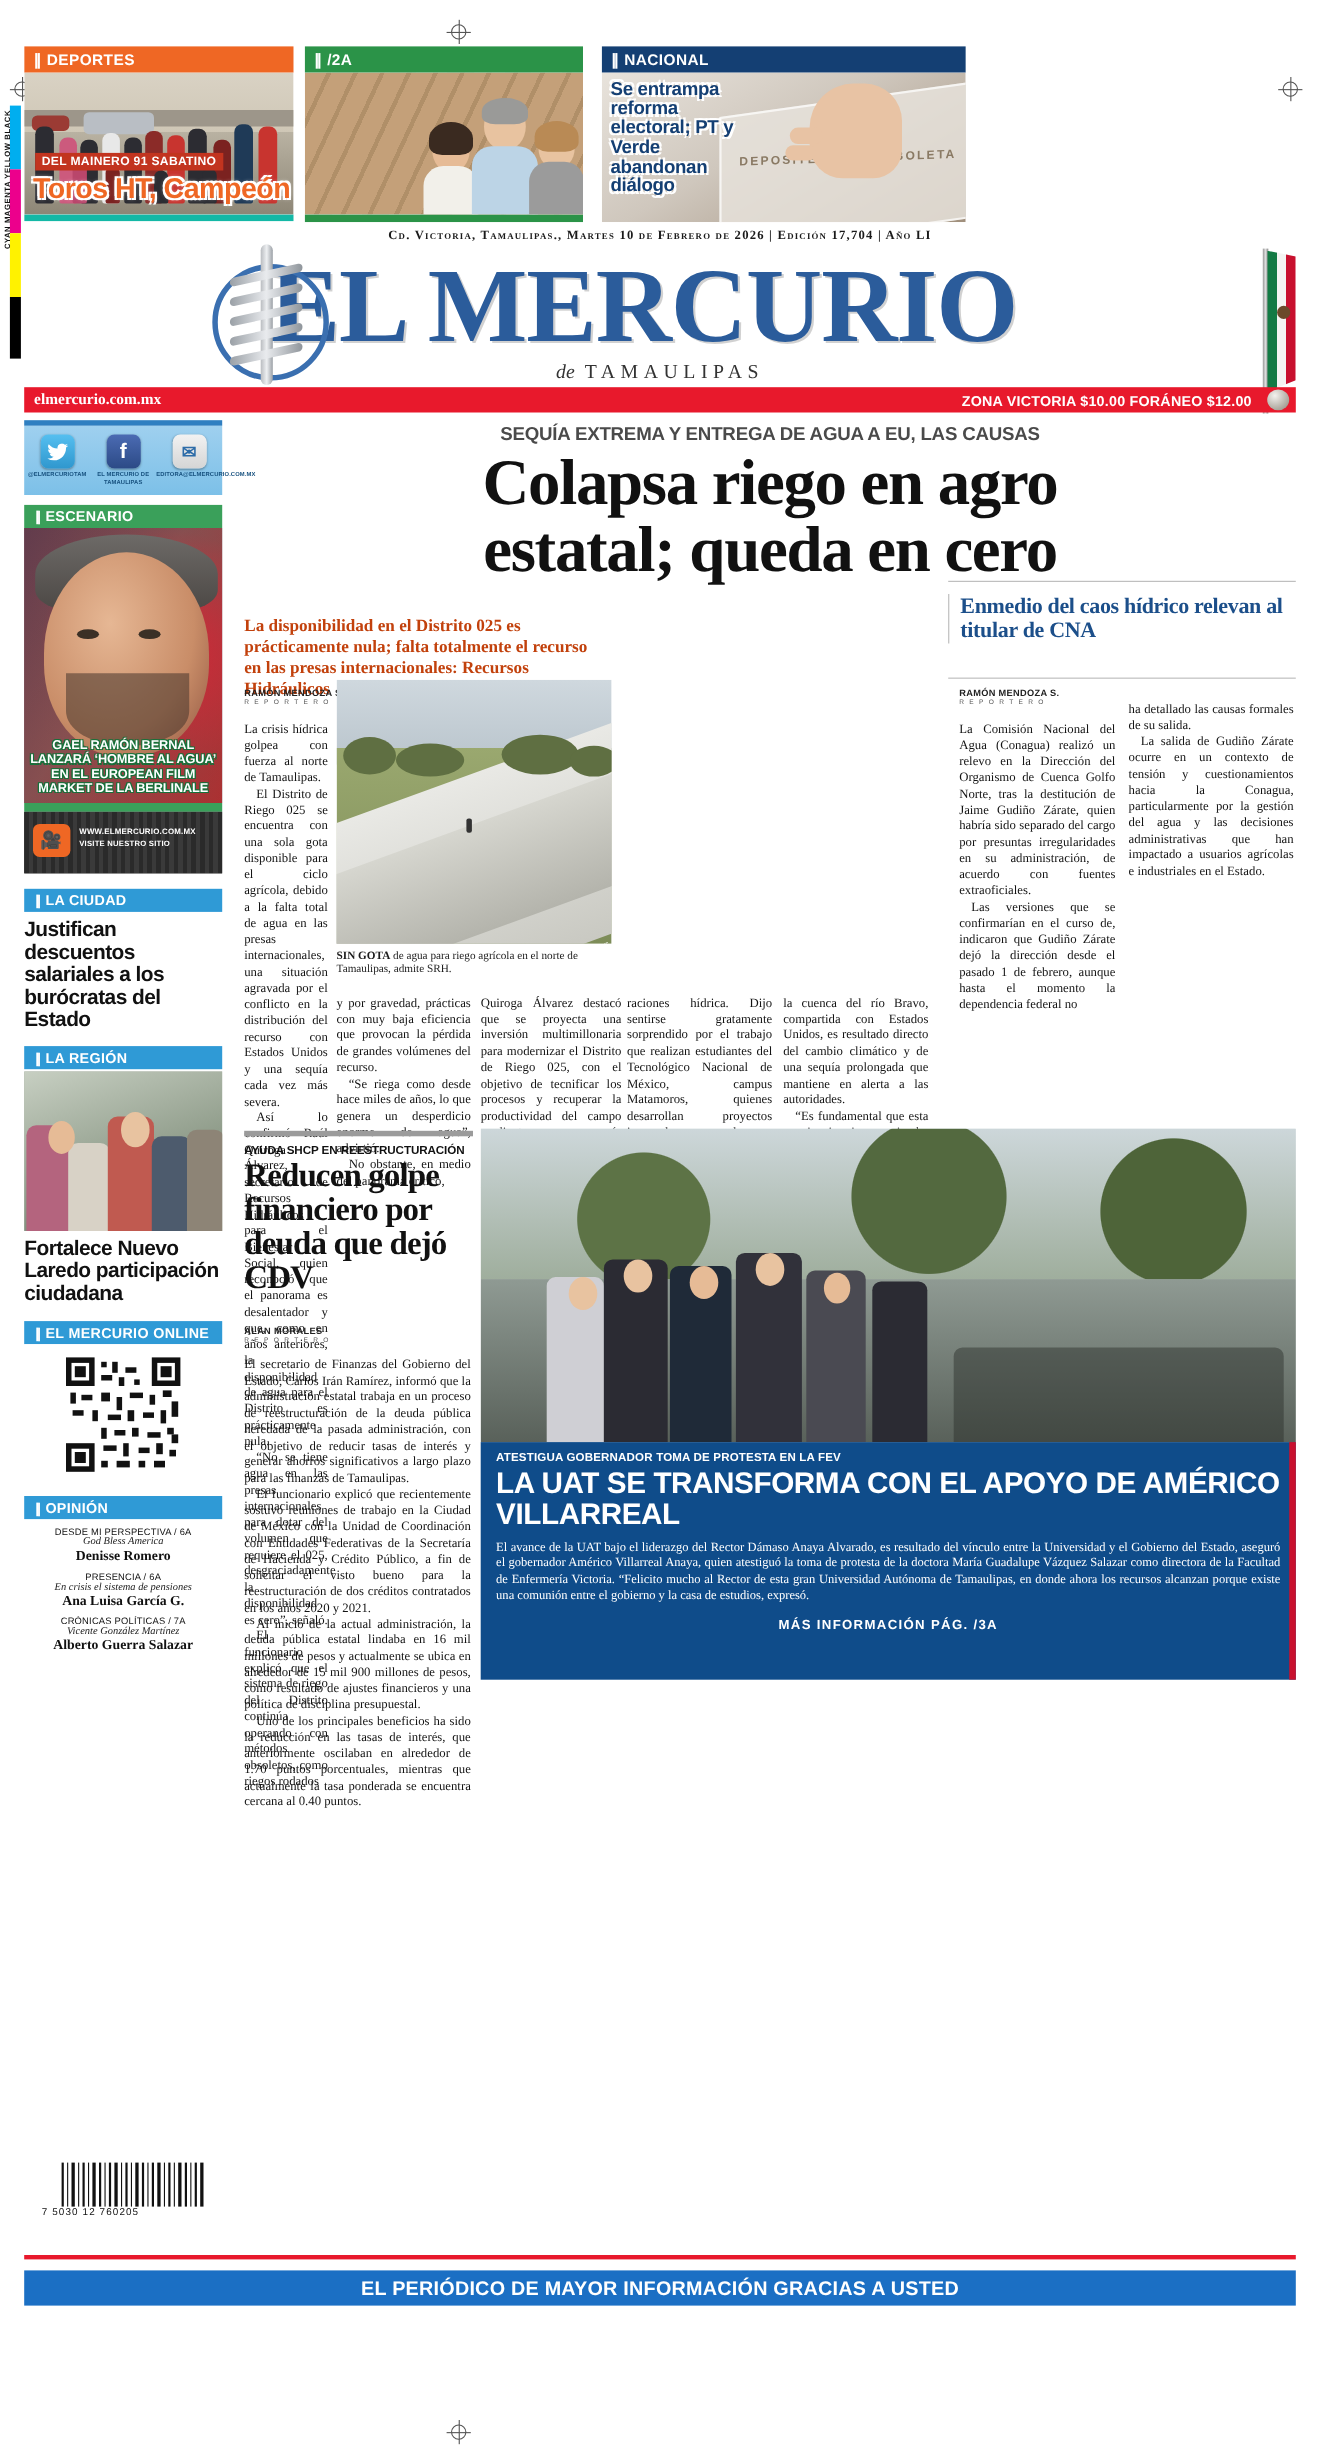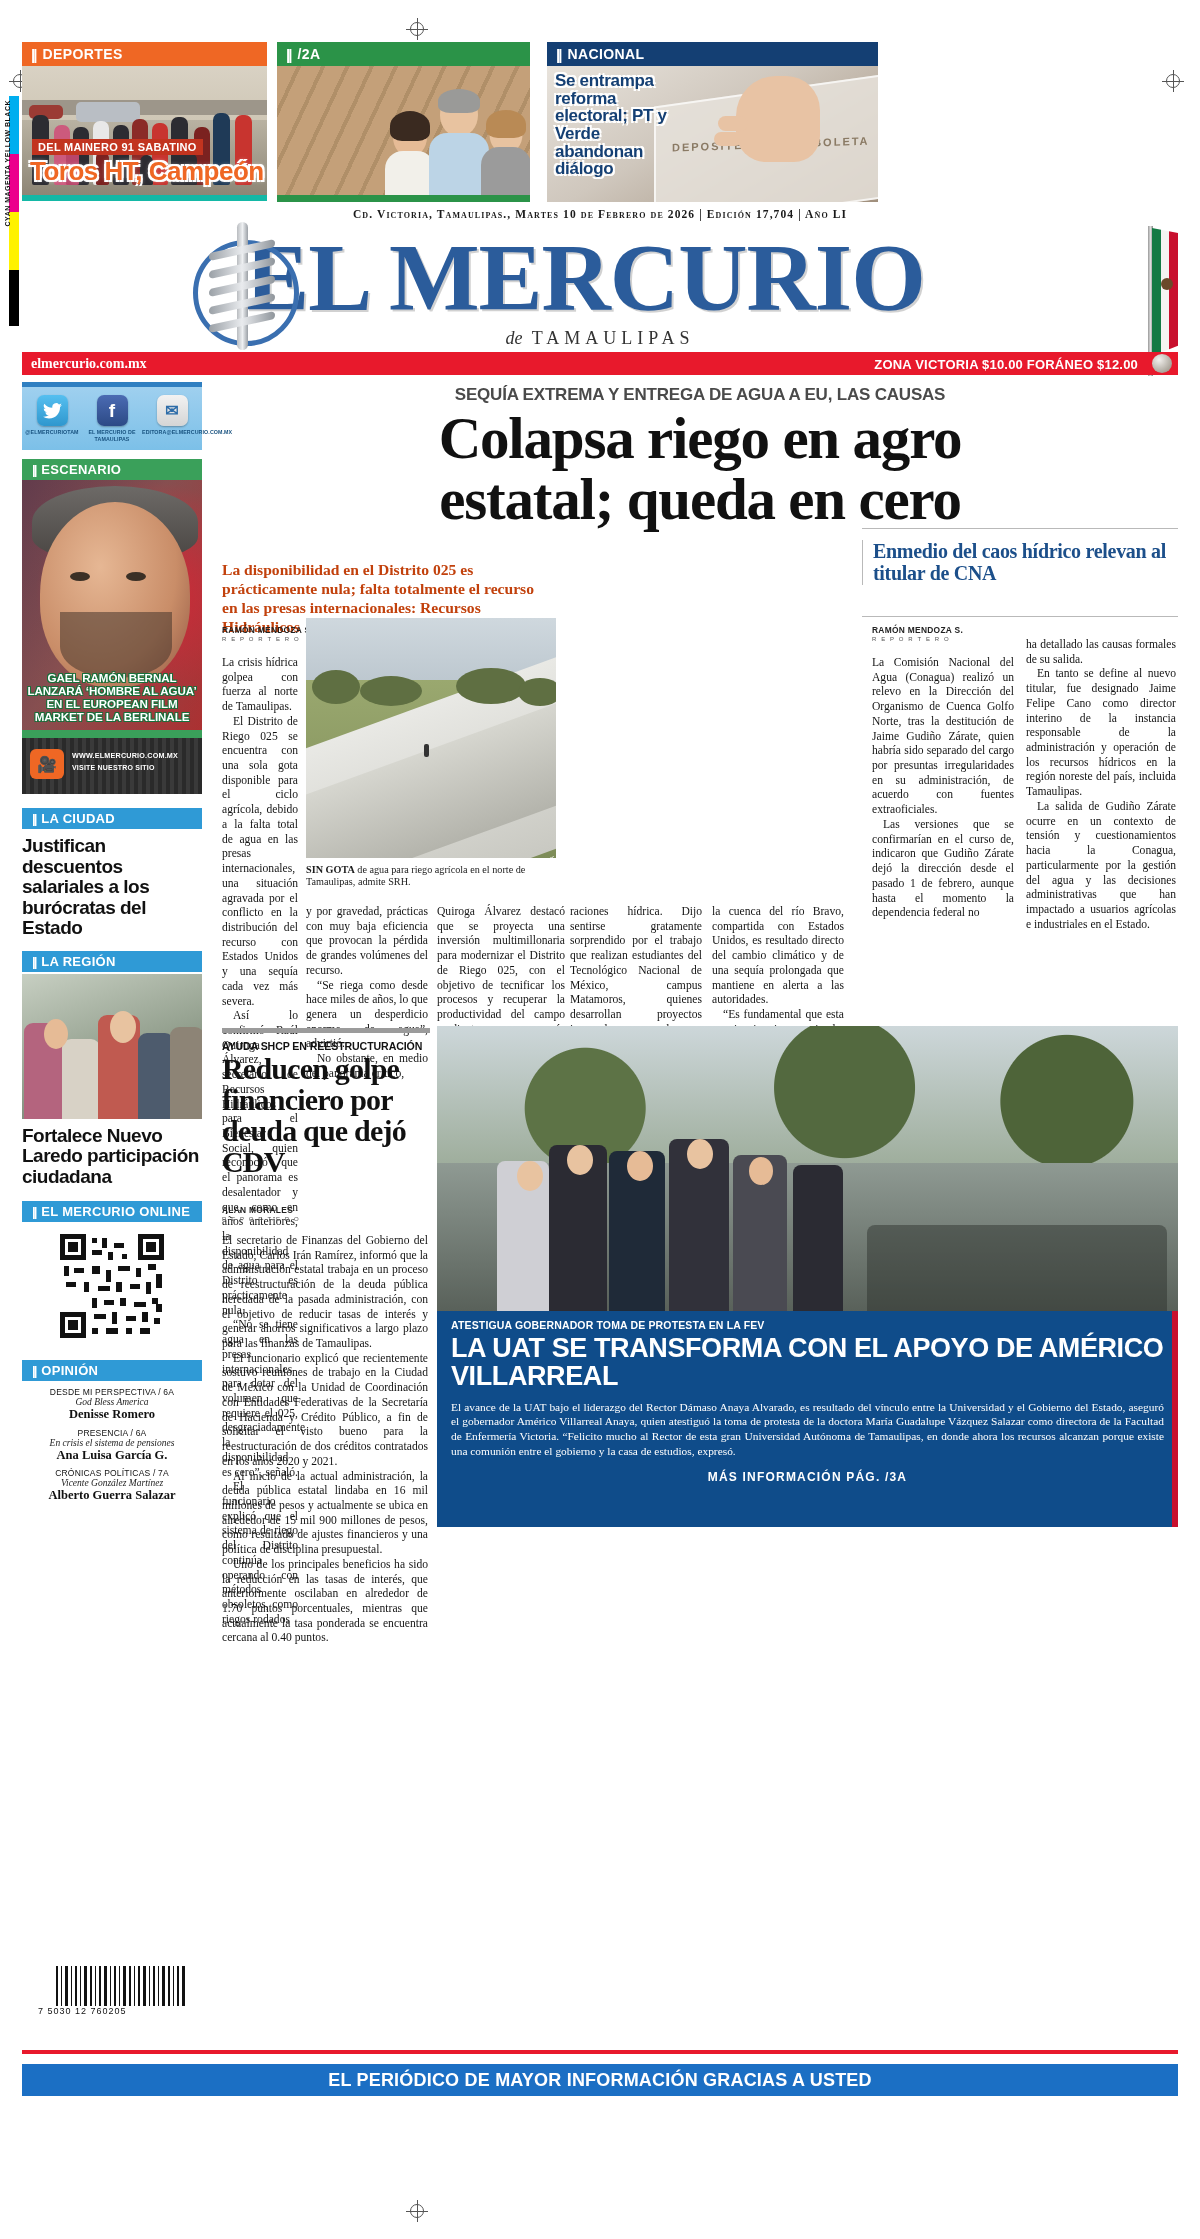--- a/index.html
+++ b/index.html
@@ -595,21 +595,20 @@
   <div class="byline" style="left:872px;top:625px;">
     <div class="nm">RAMÓN MENDOZA S.</div>
     <div class="rl">R E P O R T E R O</div>
   </div>
   <div class="col" style="left:872px;top:656px;width:142px;">
     <p class="first">La Comisión Nacional del Agua (Conagua) realizó un relevo en la Dirección del Organismo de Cuenca Golfo Norte, tras la destitución de Jaime Gudiño Zárate, quien habría sido separado del cargo por presuntas irregularidades en su administración, de acuerdo con fuentes extraoficiales.</p>
     <p>Las versiones que se confirmarían en el curso de, indicaron que Gudiño Zárate dejó la dirección desde el pasado 1 de febrero, aunque hasta el momento la dependencia federal no</p>
   </div>
   <div class="col" style="left:1026px;top:638px;width:150px;">
     <p class="first">ha detallado las causas formales de su salida.</p>
-    <p>En tanto se define al nuevo titular, fue designado Jaime Felipe Cano como director interino de la instancia responsable de la administración y operación de los recursos hídricos en la región noreste del país, incluida Tamaulipas.</p>
     <p>La salida de Gudiño Zárate ocurre en un contexto de tensión y cuestionamientos hacia la Conagua, particularmente por la gestión del agua y las decisiones administrativas que han impactado a usuarios agrícolas e industriales en el Estado.</p>
   </div>
   <div class="col" style="left:570px;top:905px;width:132px;">
     <p class="first">raciones hídrica. Dijo sentirse gratamente sorprendido por el trabajo que realizan estudiantes del Tecnológico Nacional de México, campus Matamoros, quienes desarrollan proyectos innovadores para el reuso del agua, como la reutilización del líquido generado por sistemas de aire acondicionado.</p>
     <p>La escasez de agua en</p>
   </div>
   <div class="col" style="left:712px;top:905px;width:132px;">
     <p class="first">la cuenca del río Bravo, compartida con Estados Unidos, es resultado directo del cambio climático y de una sequía prolongada que mantiene en alerta a las autoridades.</p>
     <p>“Es fundamental que esta conciencia siga creciendo, sobre todo en la zona norte de Tamaulipas, donde el problema del agua ya es crítico”, concluyó el funcionario.</p>
   </div>

